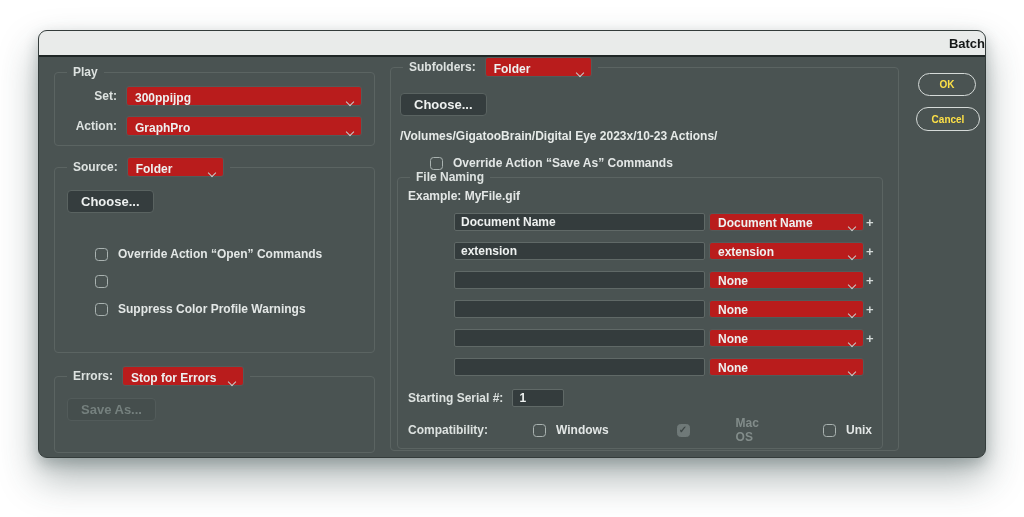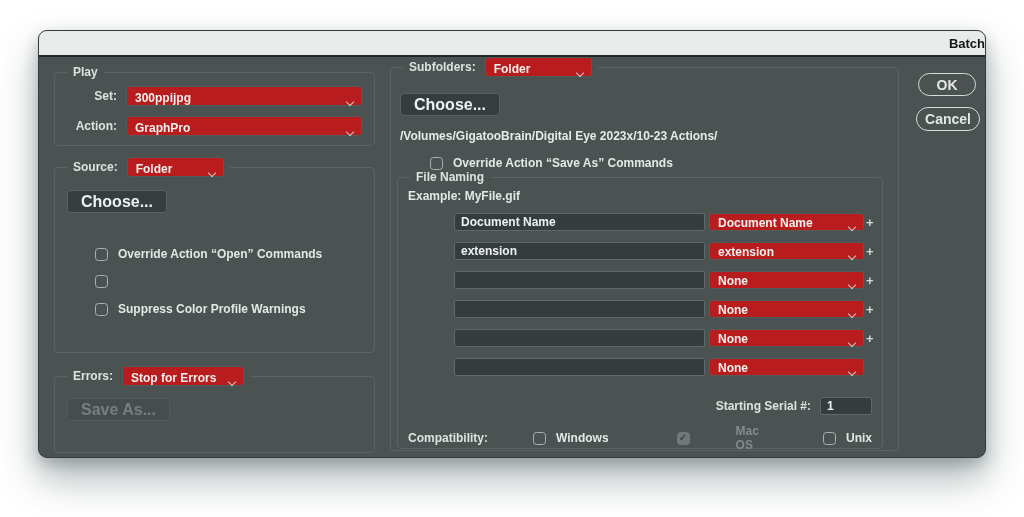--- a/index.html
+++ b/index.html
@@ -34,28 +34,28 @@
     cursor:default;
   }
   .chev {
     width:6px; height:6px; border-right:1.6px solid #c6cdcb; border-bottom:1.6px solid #c6cdcb;
     transform:rotate(45deg); margin-top:-3px; margin-left:10px; flex:0 0 auto;
   }
 
   .btn {
     display:inline-flex; align-items:center; justify-content:center;
     background:#353d3e; border:1px solid #5a6361; border-radius:4px;
-    color:#eef1f0; font-size:16px; font-weight:700; height:23px; padding:0 13px;
+    color:#eef1f0; font-size:13px; font-weight:700; height:23px; padding:0 13px;
   }
   .btn.disabled { color:#75807e; background:#454e4d; border-color:#525b5a; }
 
   .pill {
     position:absolute; display:flex; align-items:center; justify-content:center;
     background:transparent; border:1.6px solid #d5dad8; border-radius:12px;
-    color:#e5e5e5; font-size:14px; font-weight:700;
+    color:#fde047; font-size:10px; font-weight:700;
   }
 
   .cb-row { display:flex; align-items:center; gap:10px;padding-left:28px; }
   .cb {
     width:13px; height:13px; flex:0 0 auto;
     border:1.5px solid #a9b2b0; border-radius:3.5px; background:transparent;
     display:flex; align-items:center; justify-content:center;
     font-size:10px; line-height:1; color:transparent;
   }
   .cb.checked.disabled { background:#6f7978; border-color:#6f7978; color:#3e4746; font-weight:700; }
@@ -90,21 +90,21 @@
 
   .fn-group { left:6px; top:109px; width:486px; height:272px; position:absolute; border:1px solid #5b6462; border-radius:4px; }
   .fn-body { padding:11px 10px 0 10px; }
   .fn-example { font-size:12px; font-weight:700; color:#e3e7e6; }
   .fn-rows { margin-top:10px; margin-left:46px; display:flex; flex-direction:column; gap:11px; }
   .fn-row { display:flex; align-items:center; height:18px; }
   .fn-row .textfield { width:251px; flex:0 0 auto; }
   .fn-row .dd { width:155px; height:18px; margin-left:4px; flex:0 0 auto; }
   .plus { width:18px; text-align:center; color:#d3d9d7; font-size:13px; font-weight:700; margin-left:2px; }
 
-  .serial-row { margin-top:21px; display:flex; align-items:center;justify-content:flex-end; }
+  .serial-row { margin-top:13px; display:flex; align-items:center; }
   .serial-row .slabel { font-size:12px; font-weight:700; color:#dde2e0; margin-right:9px; }
   .serial-row .textfield { width:52px; }
 
   .compat-row { margin-top:9px; display:flex; align-items:center; gap:10px; }
   .compat-row .slabel { font-size:12px; font-weight:700; color:#dde2e0; }
   .compat-row .cb-row { margin-left:7px; }
 
   .ok-btn     { left:879px; top:42px; width:58px; height:23px; }
   .cancel-btn { left:877px; top:76px; width:64px; height:24px; }
 </style>

